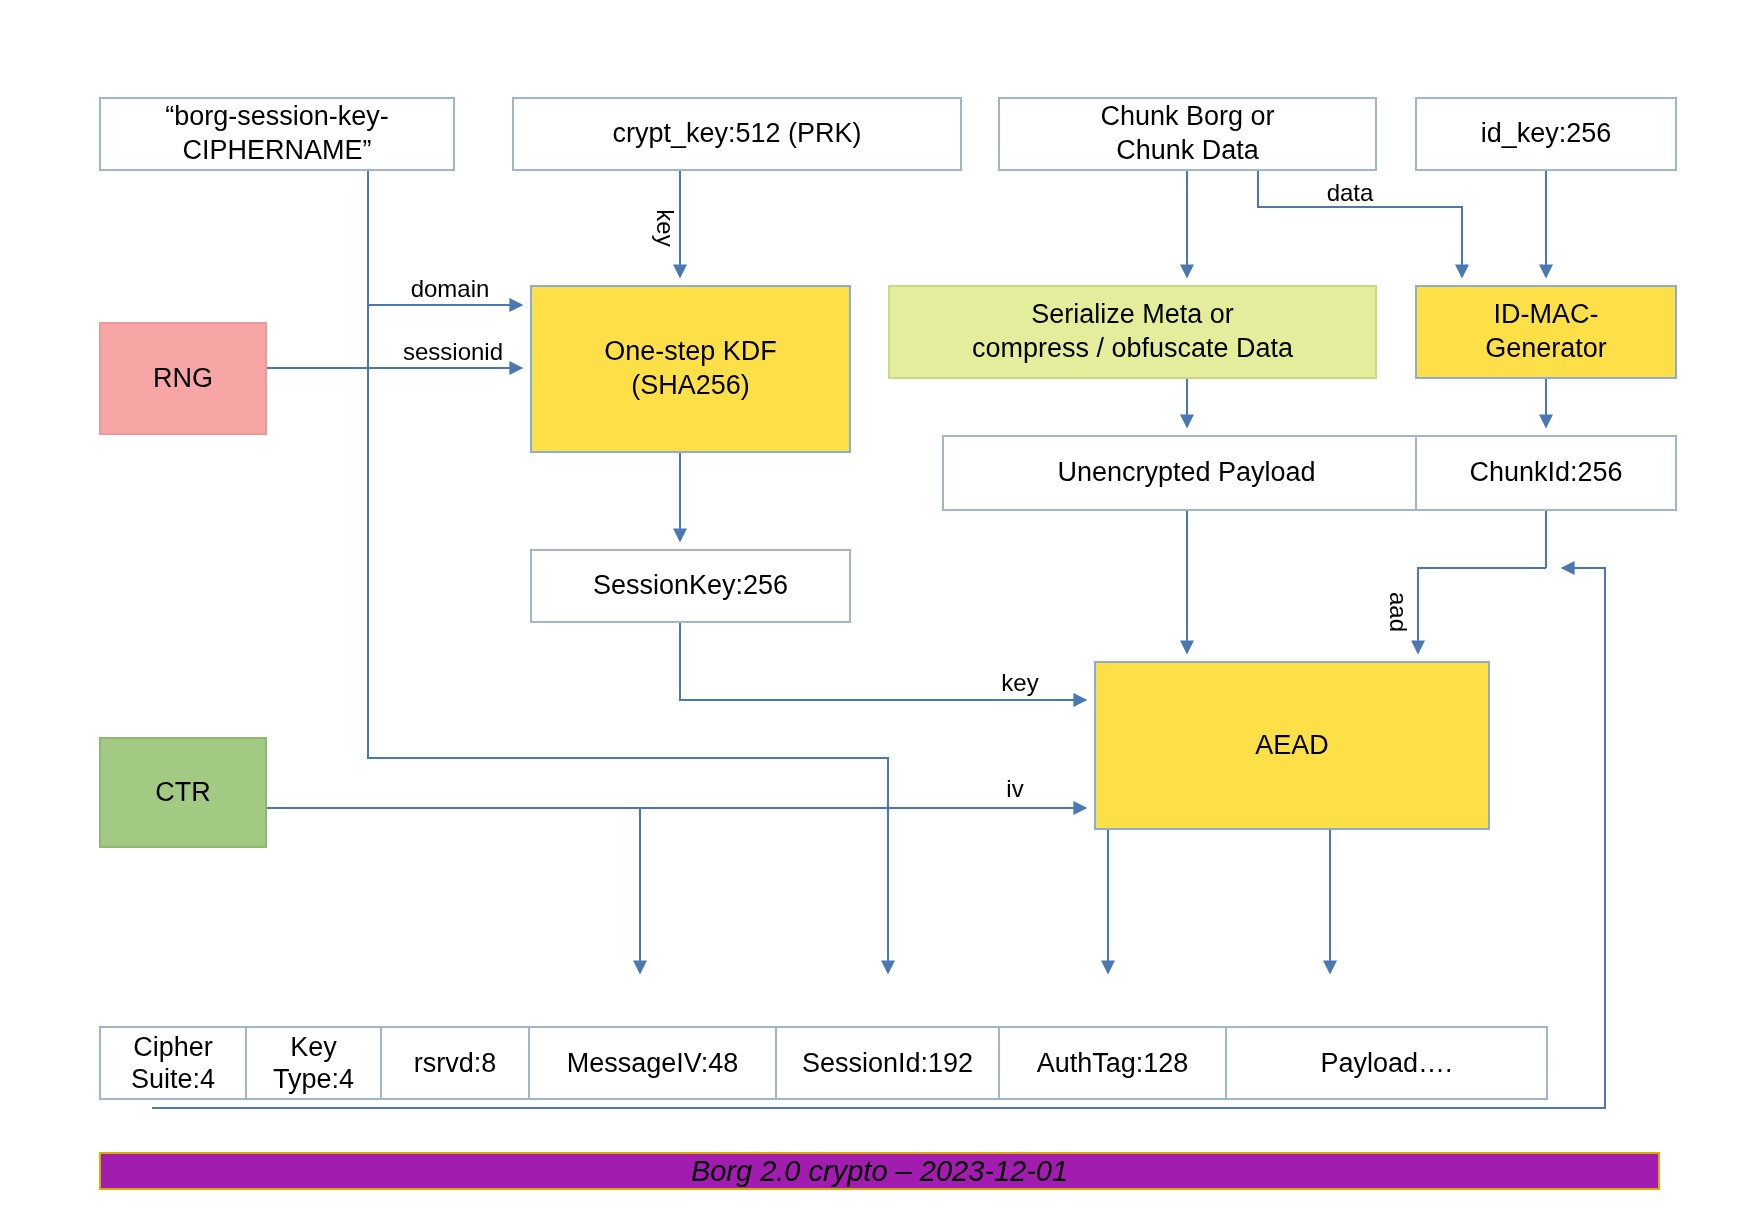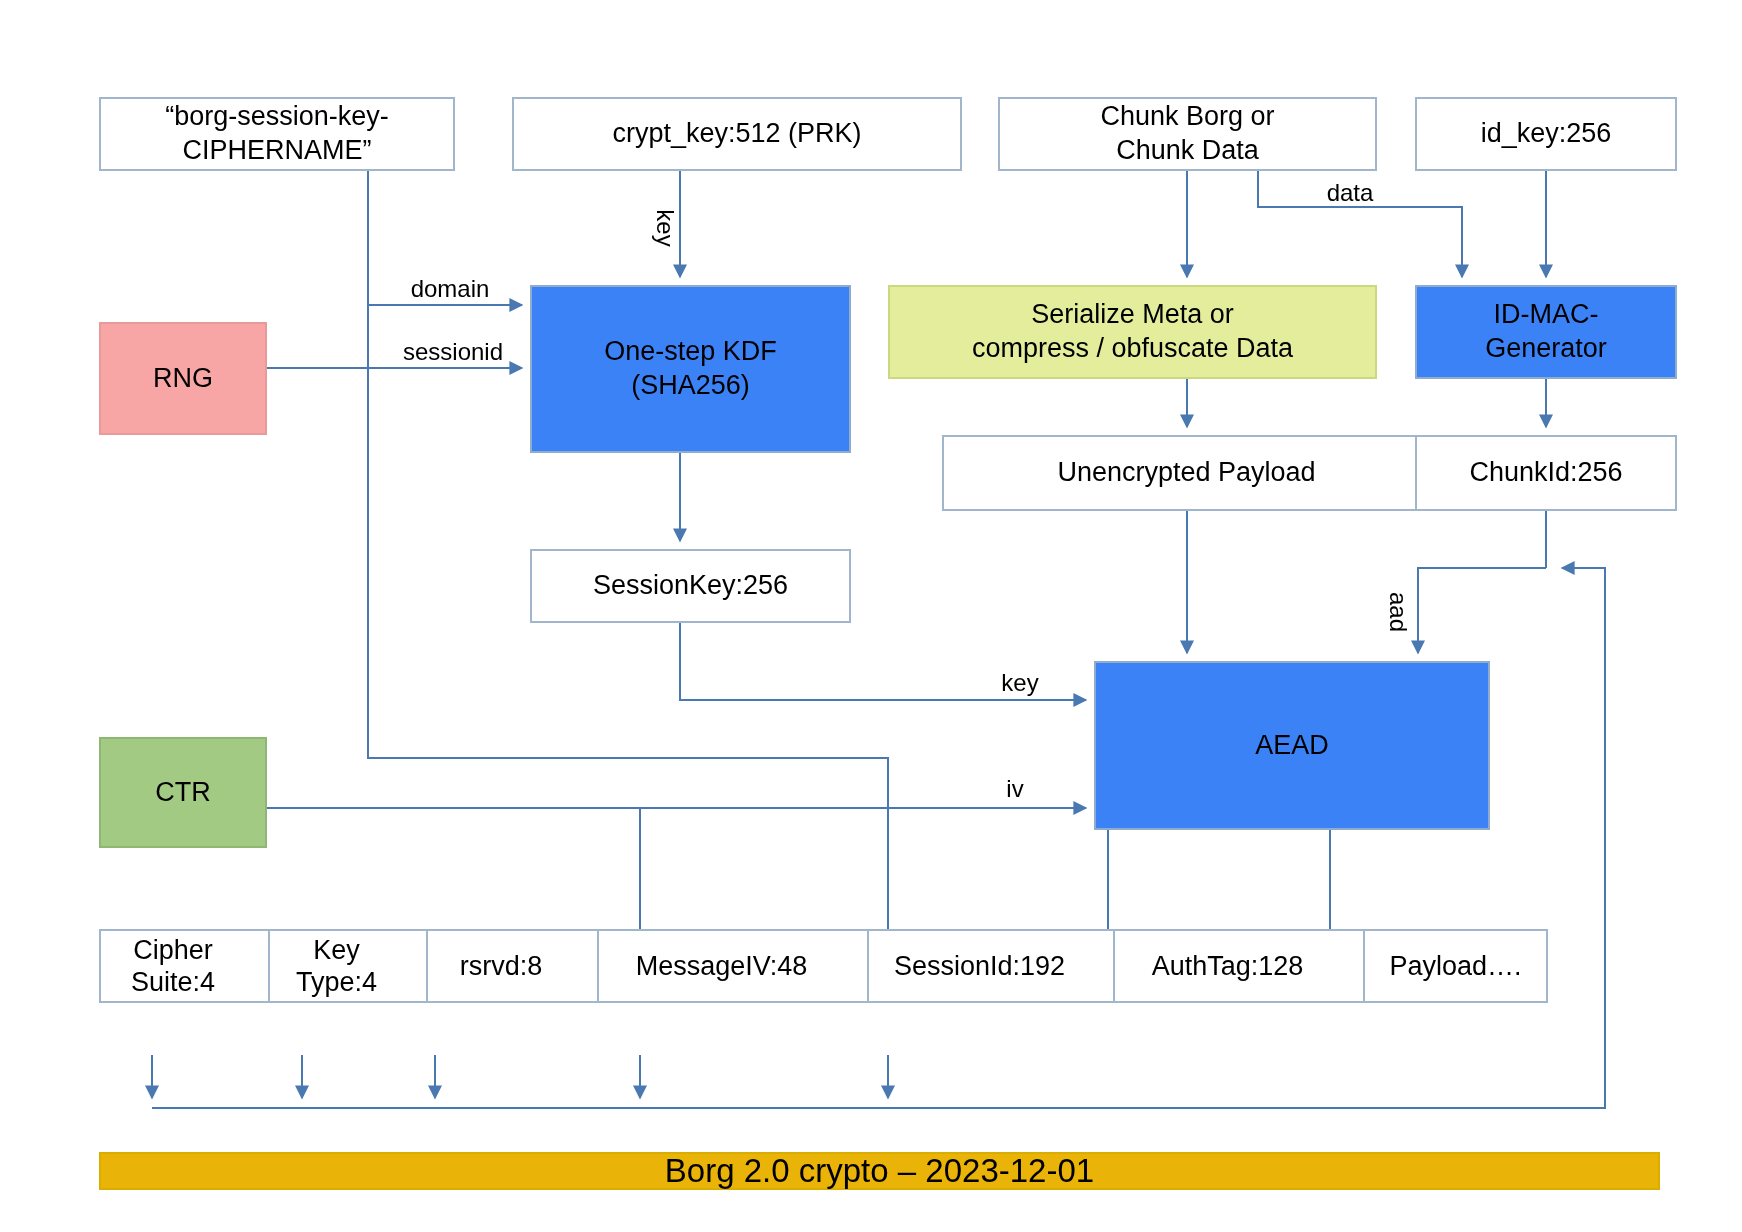--- a/index.html
+++ b/index.html
@@ -2,36 +2,36 @@
 <html><head>
 <meta charset="utf-8">
 <style>
   html,body{margin:0;padding:0;background:#ffffff;}
   .stage{position:relative;width:1742px;height:1232px;background:#ffffff;
          font-family:"Liberation Sans",sans-serif;color:#000;overflow:hidden;border-radius:30px;}
   svg.edges{position:absolute;left:0;top:0;}
   .box{position:absolute;display:flex;align-items:center;justify-content:center;
        text-align:center;font-size:27px;line-height:1.25;white-space:pre-line;
        box-sizing:border-box;background:#ffffff;border:2px solid #a2b6cb;}
-  .box.blue{background:#3b82f6;border-color:#8fabce;}
+  .box.blue{background:#fde047;border-color:#8fabce;}
   .box.pink{background:#f8a5a5;border-color:#e89a9a;}
   .box.green{background:#a2ca83;border-color:#8db773;}
   .box.lime{background:#e3ed9c;border-color:#ccd87d;}
   .edge-label{position:absolute;font-size:24px;line-height:1.1;text-align:center;}
   .rot{transform:rotate(90deg);transform-origin:center center;
        display:flex;align-items:center;justify-content:center;}
-  .fields{position:absolute;left:99px;top:929px;width:1449px;height:74px;display:flex;
-          box-sizing:border-box;border:2px solid #a2b6cb;background:#ffffff;gap:23px;}
+  .fields{position:absolute;left:99px;top:1026px;width:1449px;height:74px;display:flex;
+          box-sizing:border-box;border:2px solid #a2b6cb;background:#ffffff;}
   .field{display:flex;align-items:center;justify-content:center;text-align:center;
          font-size:27px;line-height:1.2;white-space:pre-line;box-sizing:border-box;
          border-left:2px solid #a2b6cb;}
   .field:first-child{border-left:none;}
   .titlebar{position:absolute;left:99px;top:1152px;width:1561px;height:38px;
-            background:#eab308;border:2px solid #d9ae00;box-sizing:border-box;
-            display:flex;align-items:center;justify-content:center;font-size:33px;}
+            background:#a21caf;border:2px solid #d9ae00;box-sizing:border-box;
+            display:flex;align-items:center;justify-content:center;font-size:29px;font-style:italic;}
 </style>
 </head>
 <body>
 
 <div class="stage">
 
   <svg class="edges" width="1742" height="1232">
     <defs>
       <marker id="arw" viewBox="0 0 10 10" refX="9" refY="5" markerWidth="8" markerHeight="7" orient="auto" markerUnits="strokeWidth">
         <path d="M0,0 L10,5 L0,10 z" fill="#4a78b0"></path>

